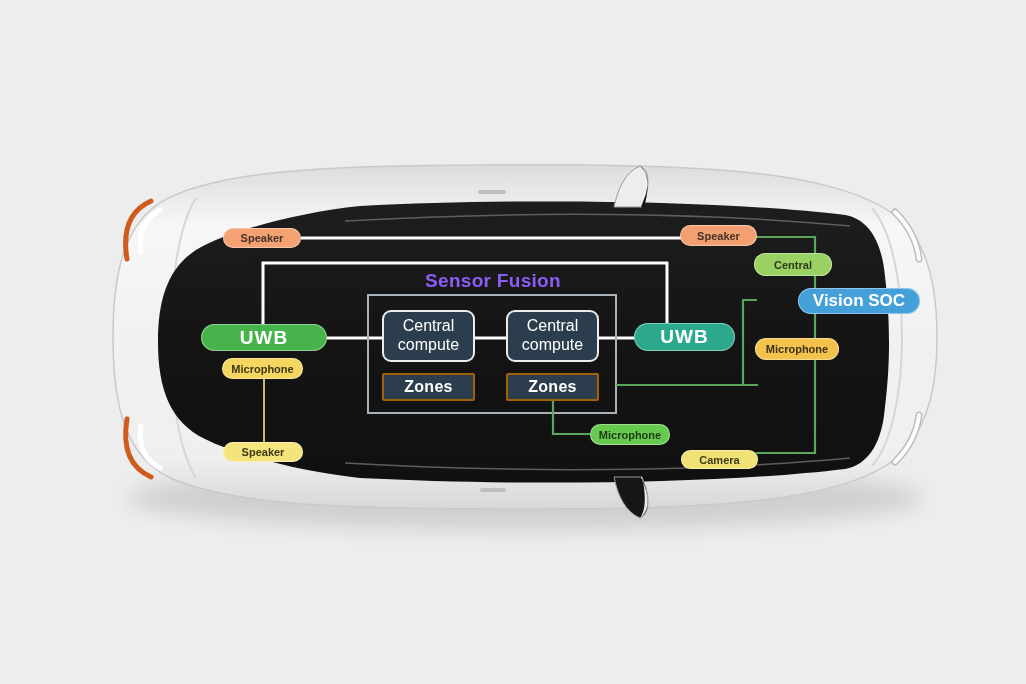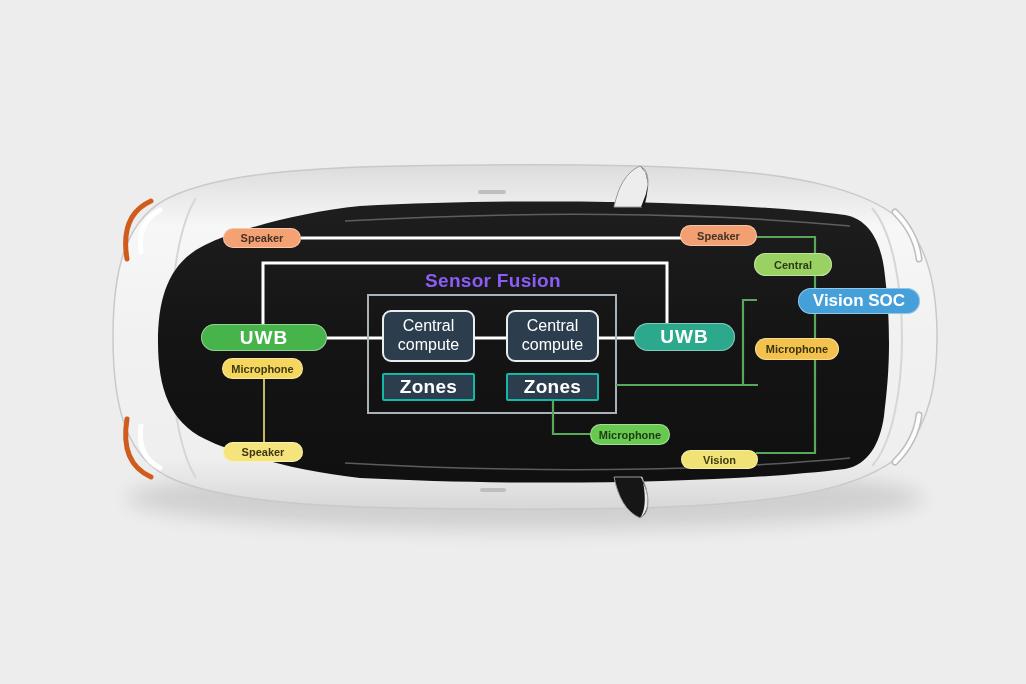--- a/index.html
+++ b/index.html
@@ -21,22 +21,22 @@
   .box{
     position:absolute;display:flex;align-items:center;justify-content:center;
     background:var(--box-fill,#2c3d4e);color:#fff;text-align:center;
   }
   .cc{
     width:93px;height:52px;border:2px solid var(--box-border,#e8edf0);
     border-radius:9px;font-size:16px;font-weight:400;line-height:1.18;white-space:pre-line;
   }
   .cc1{left:382px;top:310px;} .cc2{left:506px;top:310px;}
   .zn{
-    width:93px;height:28px;border:2px solid #14b8a6;border-radius:2px;
-    font-size:19px;font-weight:700;letter-spacing:.3px;
+    width:93px;height:28px;border:2px solid #a16207;border-radius:2px;
+    font-size:16px;font-weight:700;letter-spacing:.3px;
   }
   .zn1{left:382px;top:373px;} .zn2{left:506px;top:373px;}
 
   .pill{
     position:absolute;display:flex;align-items:center;justify-content:center;
     border-radius:999px;font-weight:700;white-space:nowrap;
     box-shadow:inset 0 0 0 1px rgba(255,255,255,.4);
   }
   .b-speaker-tl{left:223px;top:228px;width:78px;height:20px;font-size:11px;}
   .b-speaker-tr{left:680px;top:225px;width:77px;height:21px;font-size:11px;}
@@ -169,15 +169,15 @@
   <div class="pill b-uwb-l" style="background-color: rgb(71, 180, 75); color: rgb(255, 255, 255);">UWB</div>
 
   <div class="pill b-uwb-r" style="background-color: rgb(44, 169, 140); color: rgb(255, 255, 255);">UWB</div>
 
   <div class="pill b-mic-l" style="background-color: rgb(245, 215, 95); color: rgb(62, 56, 21);">Microphone</div>
 
   <div class="pill b-speaker-bl" style="background-color: rgb(245, 228, 123); color: rgb(62, 56, 21);">Speaker</div>
 
   <div class="pill b-mic-b" style="background-color: rgb(103, 201, 79); color: rgb(29, 58, 20);">Microphone</div>
 
-  <div class="pill b-sensors" style="background-color: rgb(241, 226, 118); color: rgb(62, 56, 21);">Vision</div>
+  <div class="pill b-sensors" style="background-color: rgb(241, 226, 118); color: rgb(62, 56, 21);">Camera</div>
 
 </div>
 
 </body></html>

